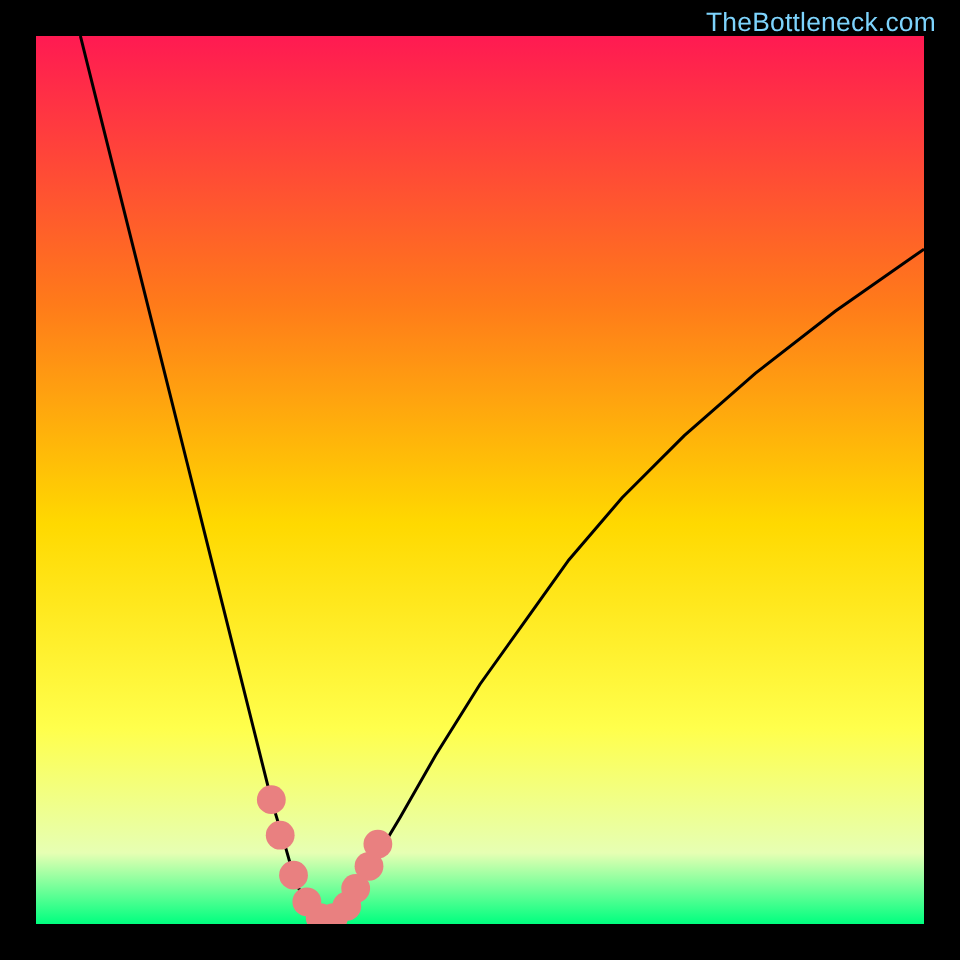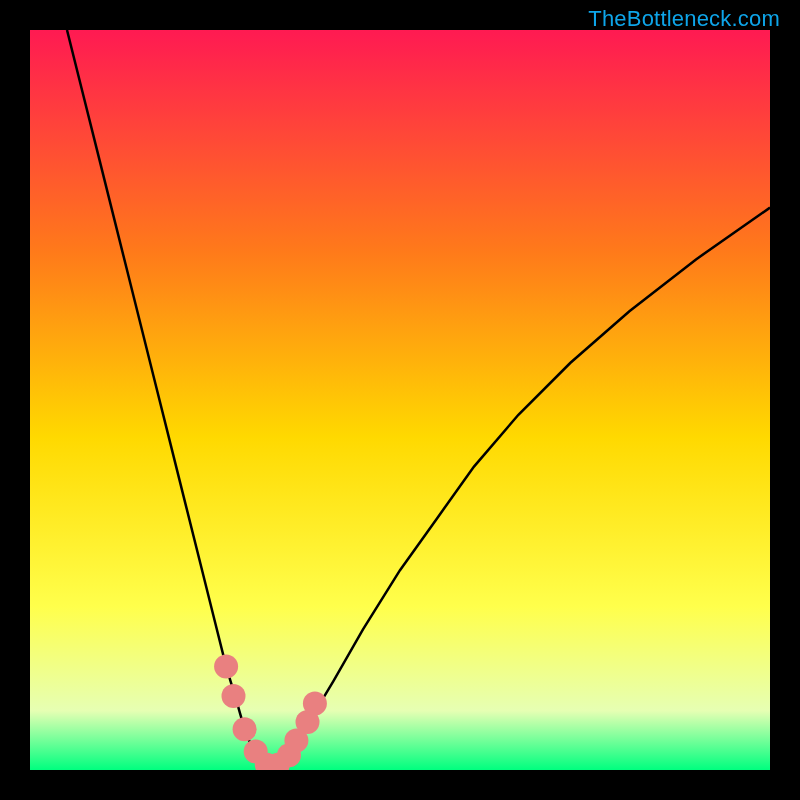--- a/index.html
+++ b/index.html
@@ -1,18 +1,18 @@
 <!DOCTYPE html>
 <html><head>
 <meta charset="utf-8">
 <style>
   html,body{margin:0;padding:0;width:800px;height:800px;background:#000;overflow:hidden;font-family:Arial,Helvetica,sans-serif}
   .frame{position:absolute;top:0;left:0;width:800px;height:800px;background:#000}
   .plot{position:absolute;top:30px;left:30px;width:740px;height:740px;overflow:hidden}
-  .watermark{position:absolute;top:6px;right:20px;color:#0ea5e9;font-size:22px;font-weight:500;letter-spacing:0.2px}
+  .watermark{position:absolute;top:6px;right:20px;color:#7dd3fc;font-size:22px;font-weight:500;letter-spacing:0.2px}
   svg{display:block}
 </style>
 </head>
 <body>
 <div class="frame">
 
 <div class="watermark">TheBottleneck.com</div>
 
 <div class="plot">
   <svg width="740" height="740" viewBox="0 0 740 740">

